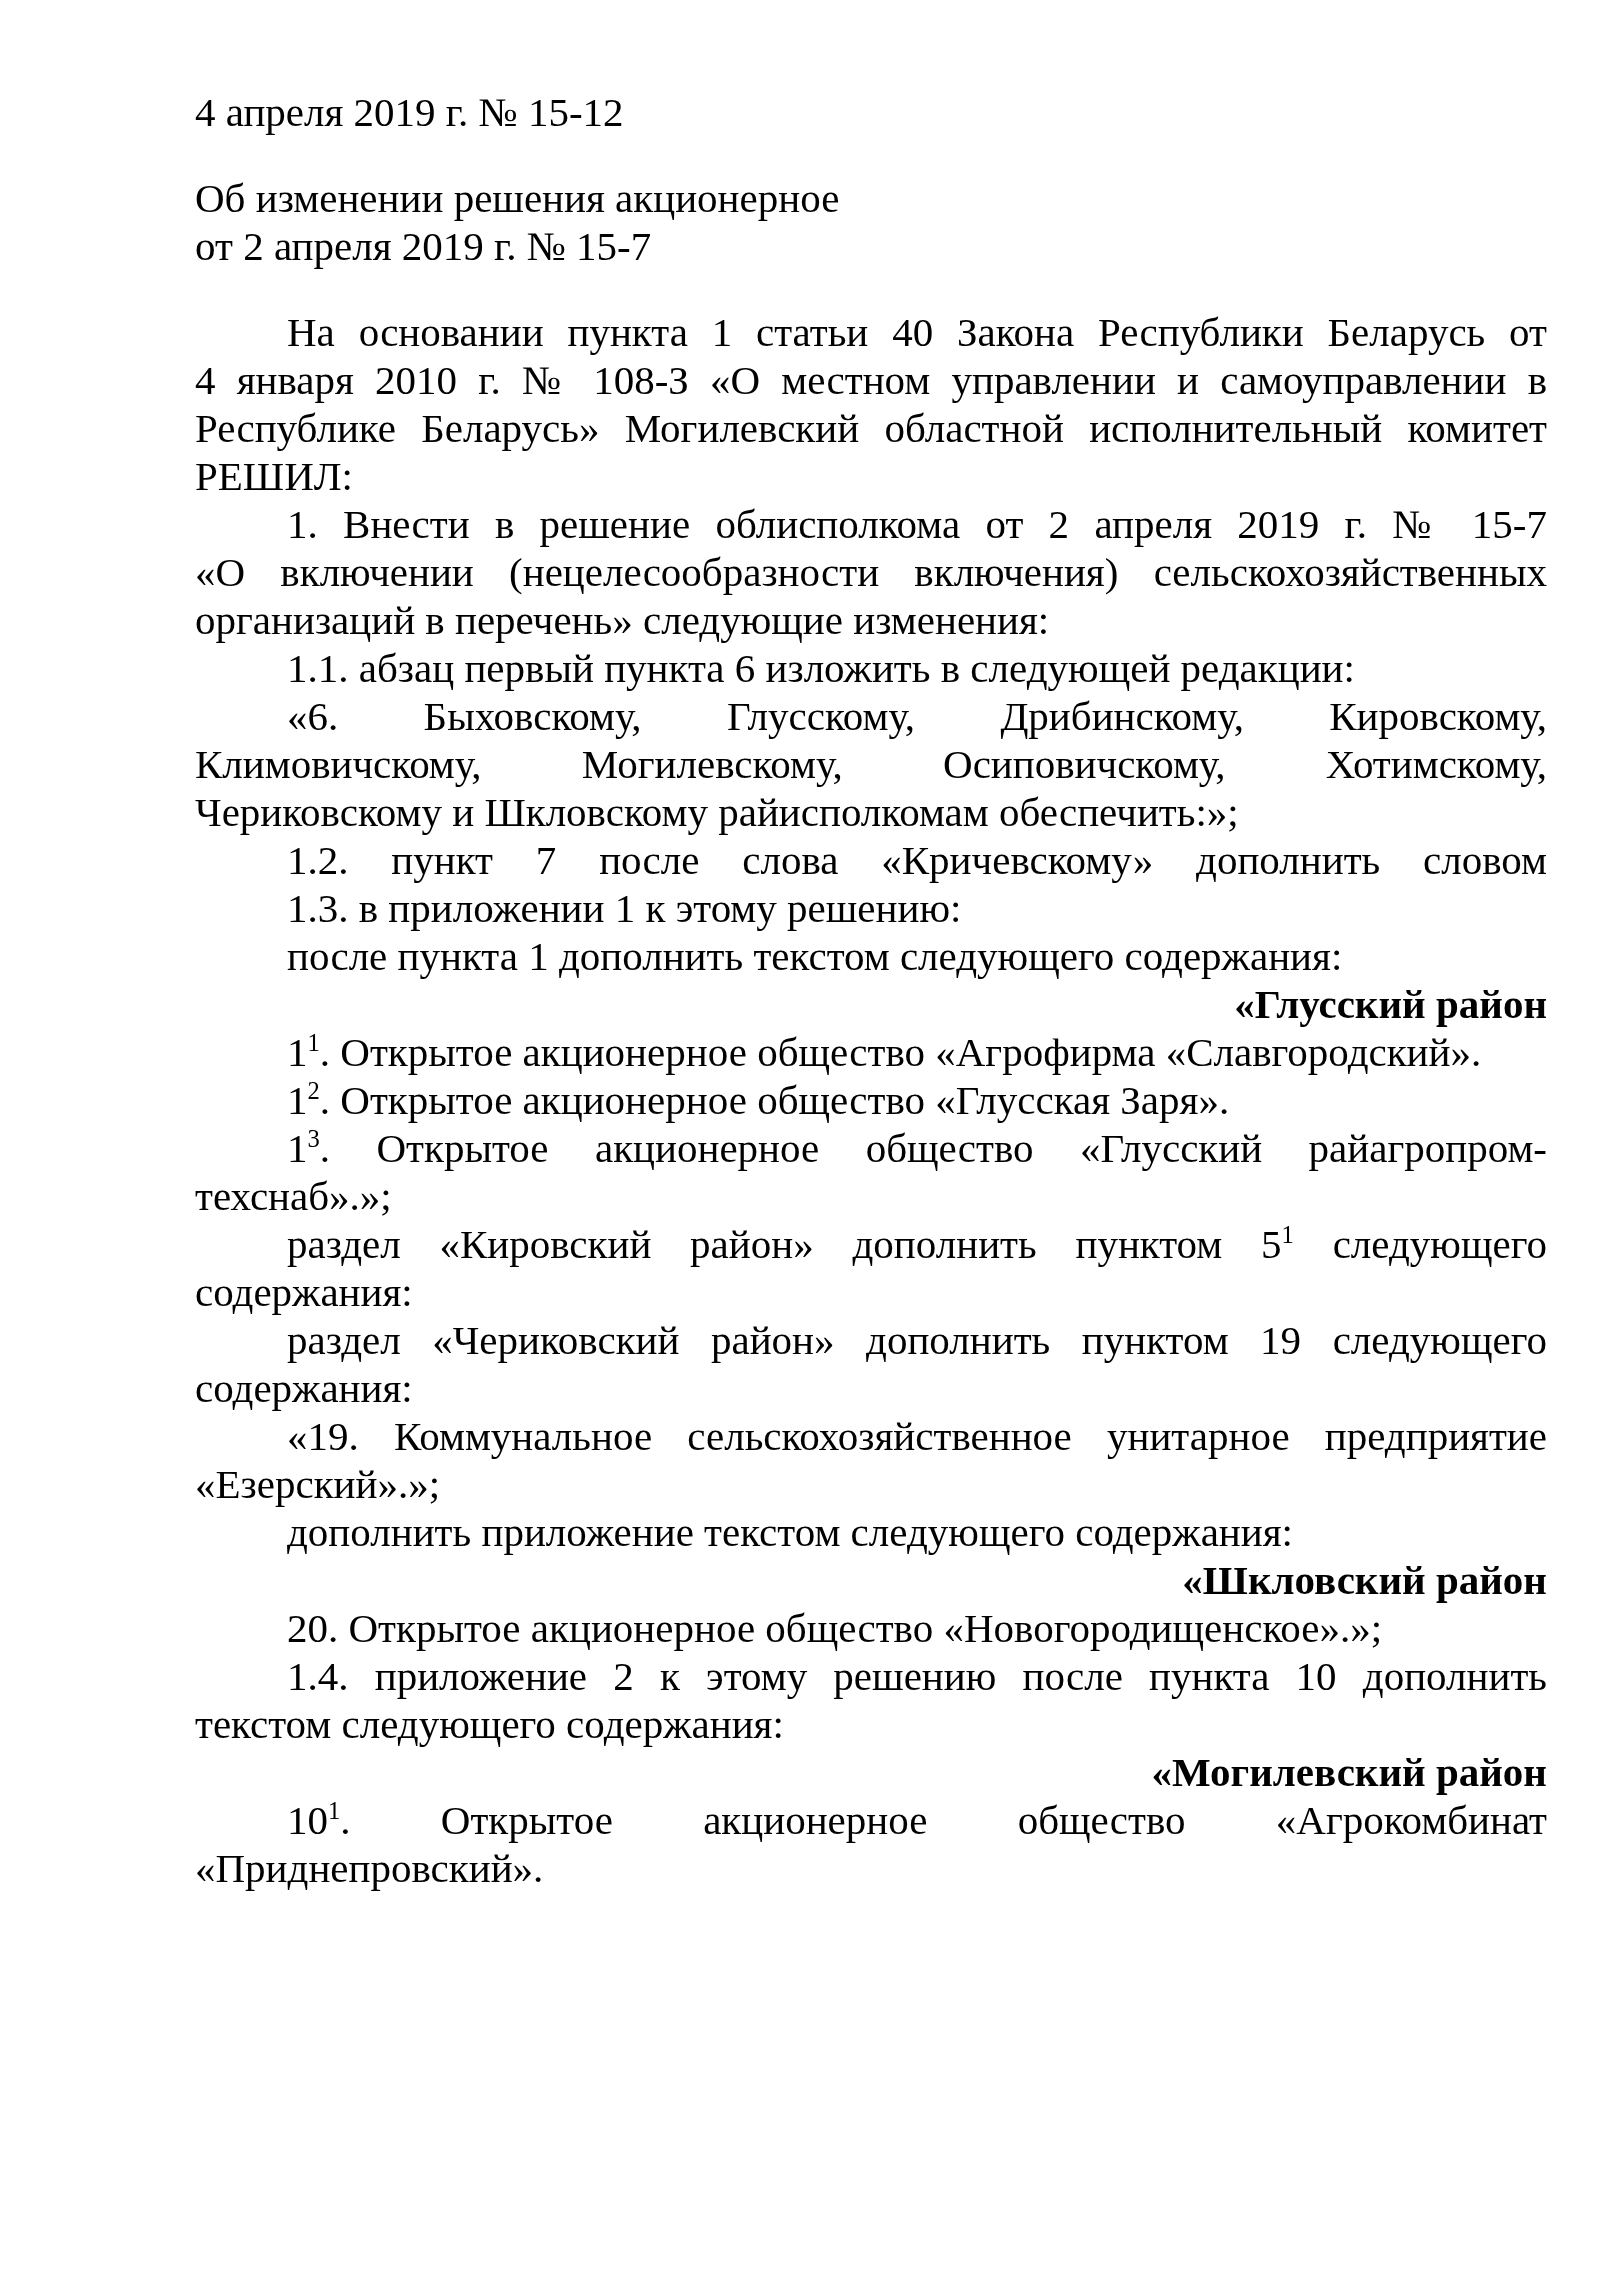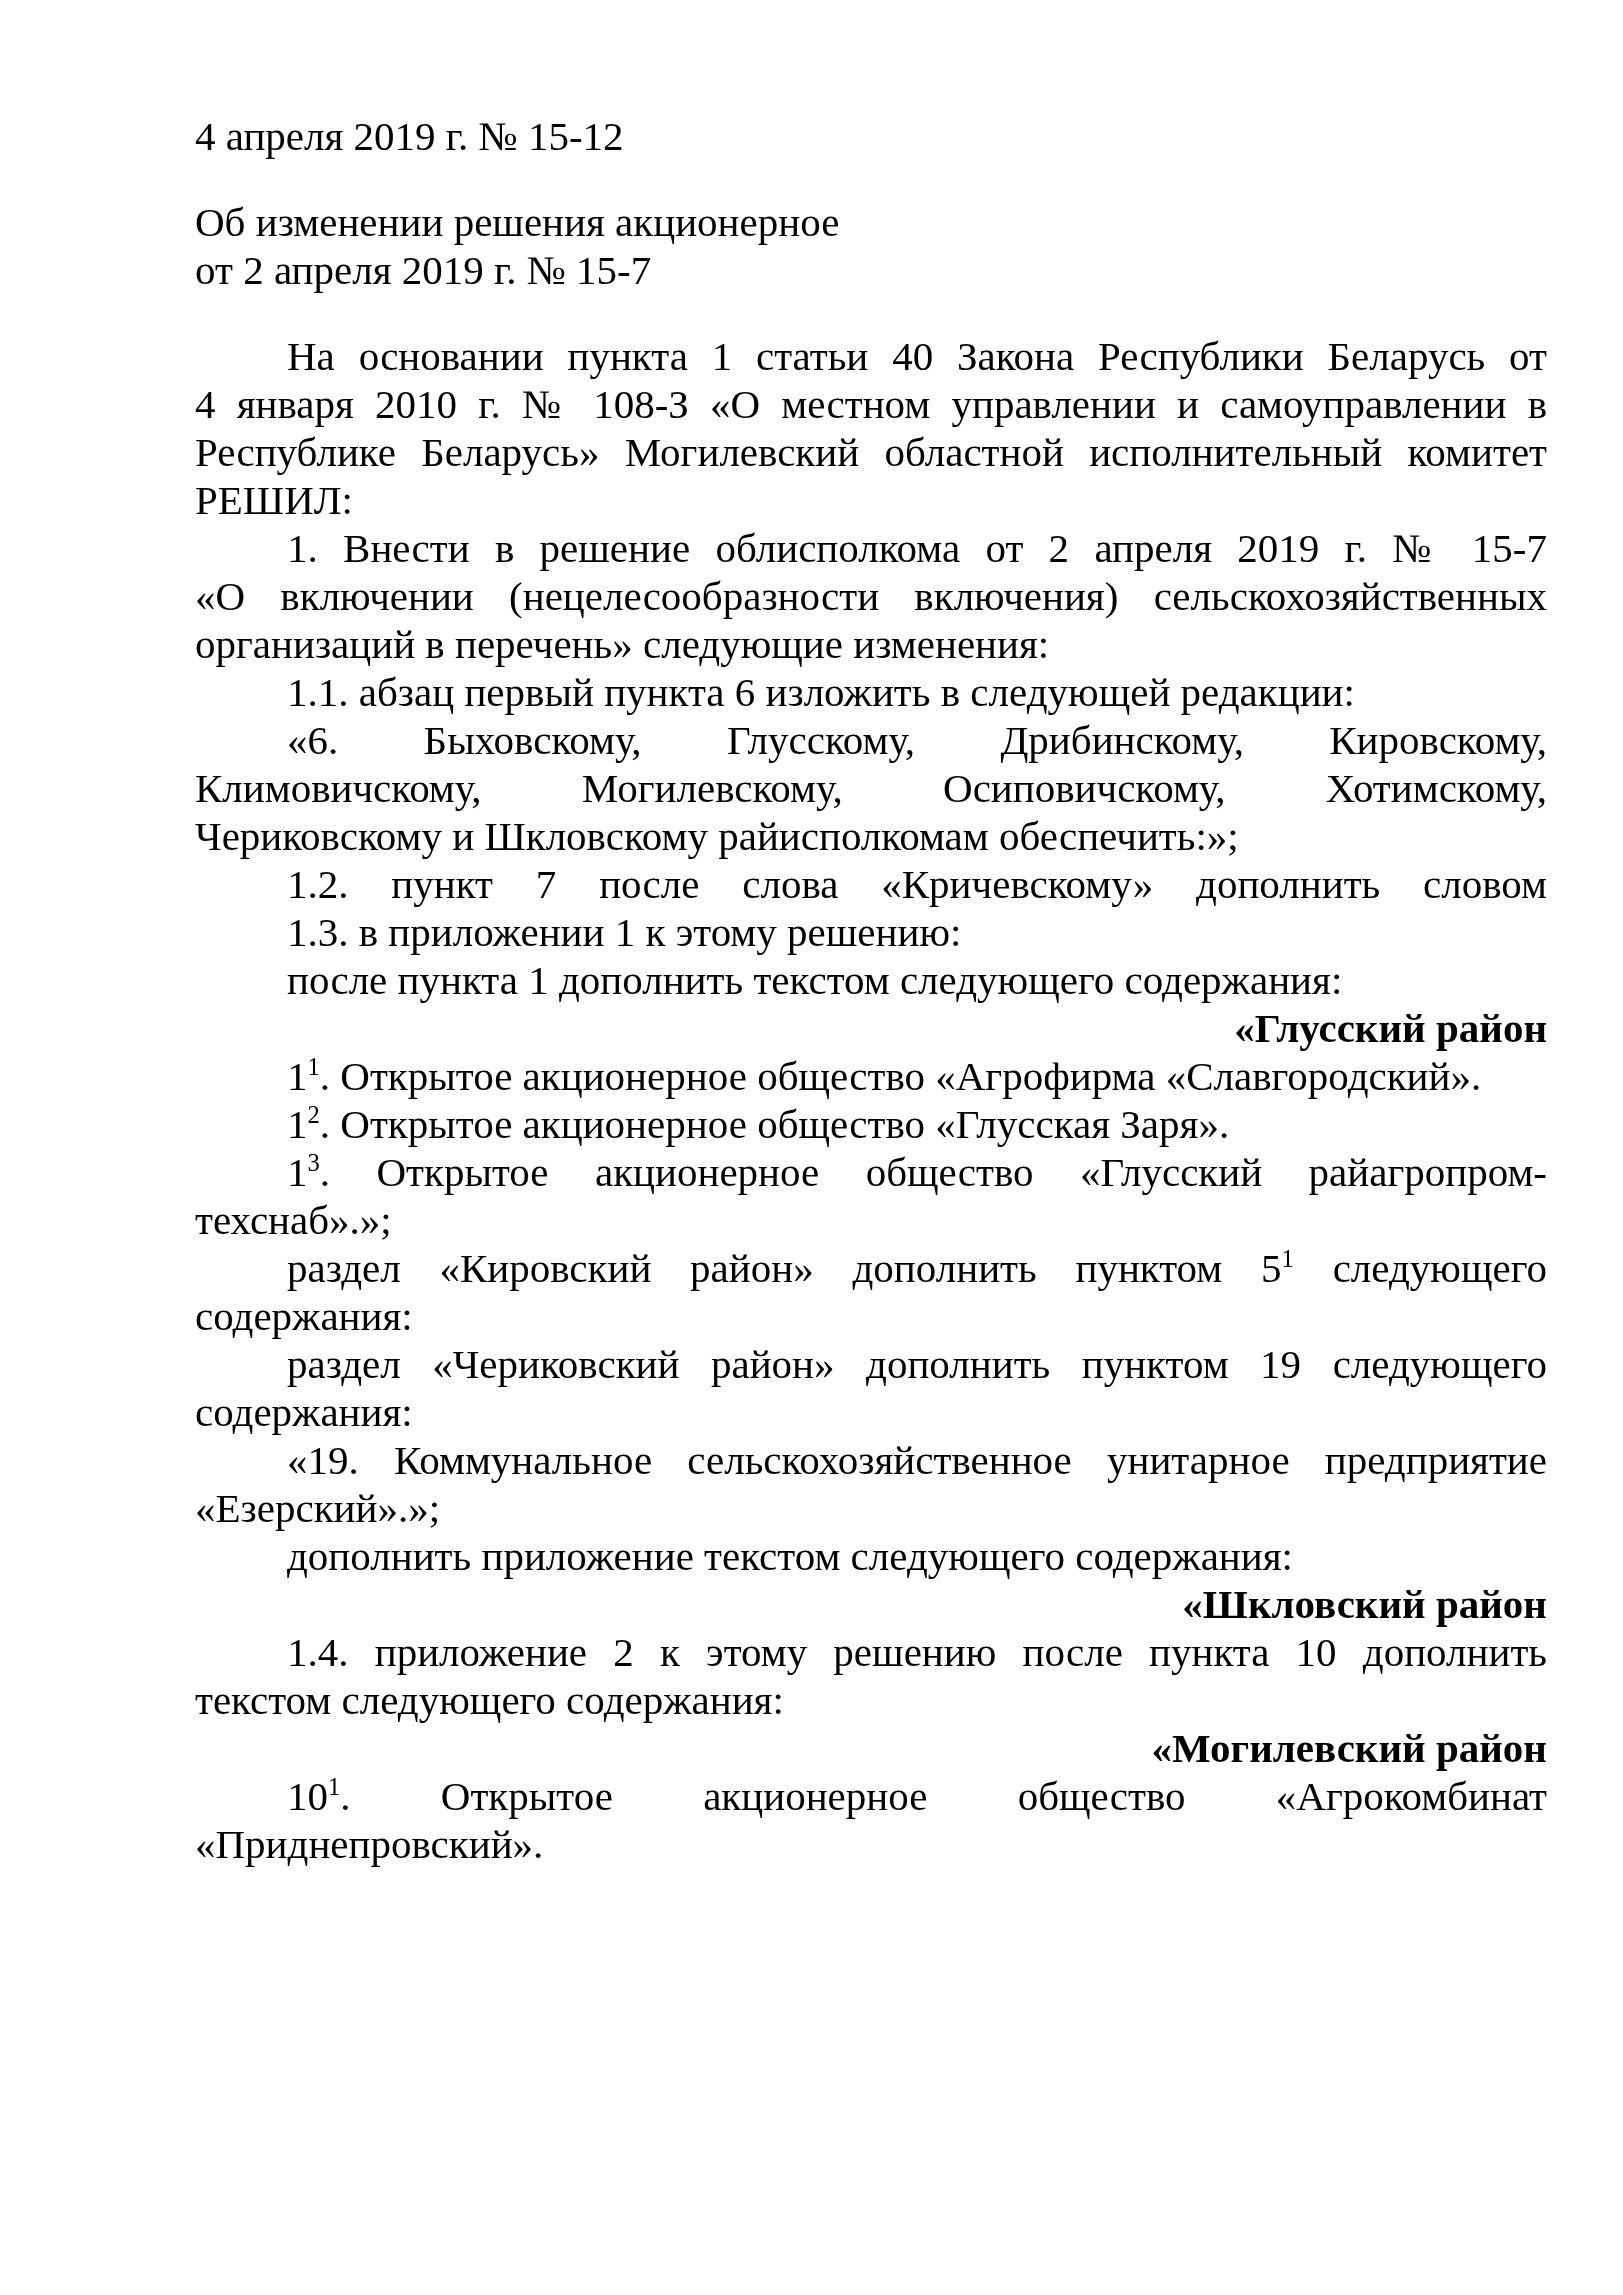--- a/index.html
+++ b/index.html
@@ -12,21 +12,21 @@
     width: 1623px;
     height: 2295px;
     background: #ffffff;
     color: #000000;
     font-family: "Liberation Serif", "DejaVu Serif", serif;
     font-size: 41px;
     line-height: 48px;
     overflow: hidden;
   }
   .content {
-    padding: 112px 76px 0 195px;
+    padding: 88px 76px 0 195px;
   }
   .line {
     white-space: nowrap;
   }
   
   .line.j {
     white-space: normal;
     text-align: justify;
     text-align-last: justify;
   }
@@ -91,20 +91,21 @@
     <div class="line">содержания:</div>
 
     <div class="line i j">раздел «Чериковский район» дополнить пунктом 19 следующего</div>
     <div class="line">содержания:</div>
     <div class="line i j">«19. Коммунальное сельскохозяйственное унитарное предприятие</div>
     <div class="line">«Езерский».»;</div>
 
     <div class="line i">дополнить приложение текстом следующего содержания:</div>
 
     <div class="line c">«Шкловский район</div>
+    <div class="line i">20. Открытое акционерное общество «Новогородищенское».»;</div>
 
     <div class="line i j">1.4. приложение 2 к этому решению после пункта 10 дополнить</div>
     <div class="line">текстом следующего содержания:</div>
 
     <div class="line c">«Могилевский район</div>
     <div class="line i j">10<sup>1</sup>. Открытое акционерное общество «Агрокомбинат</div>
     <div class="line">«Приднепровский».</div>
 
   </div>
 </div>

